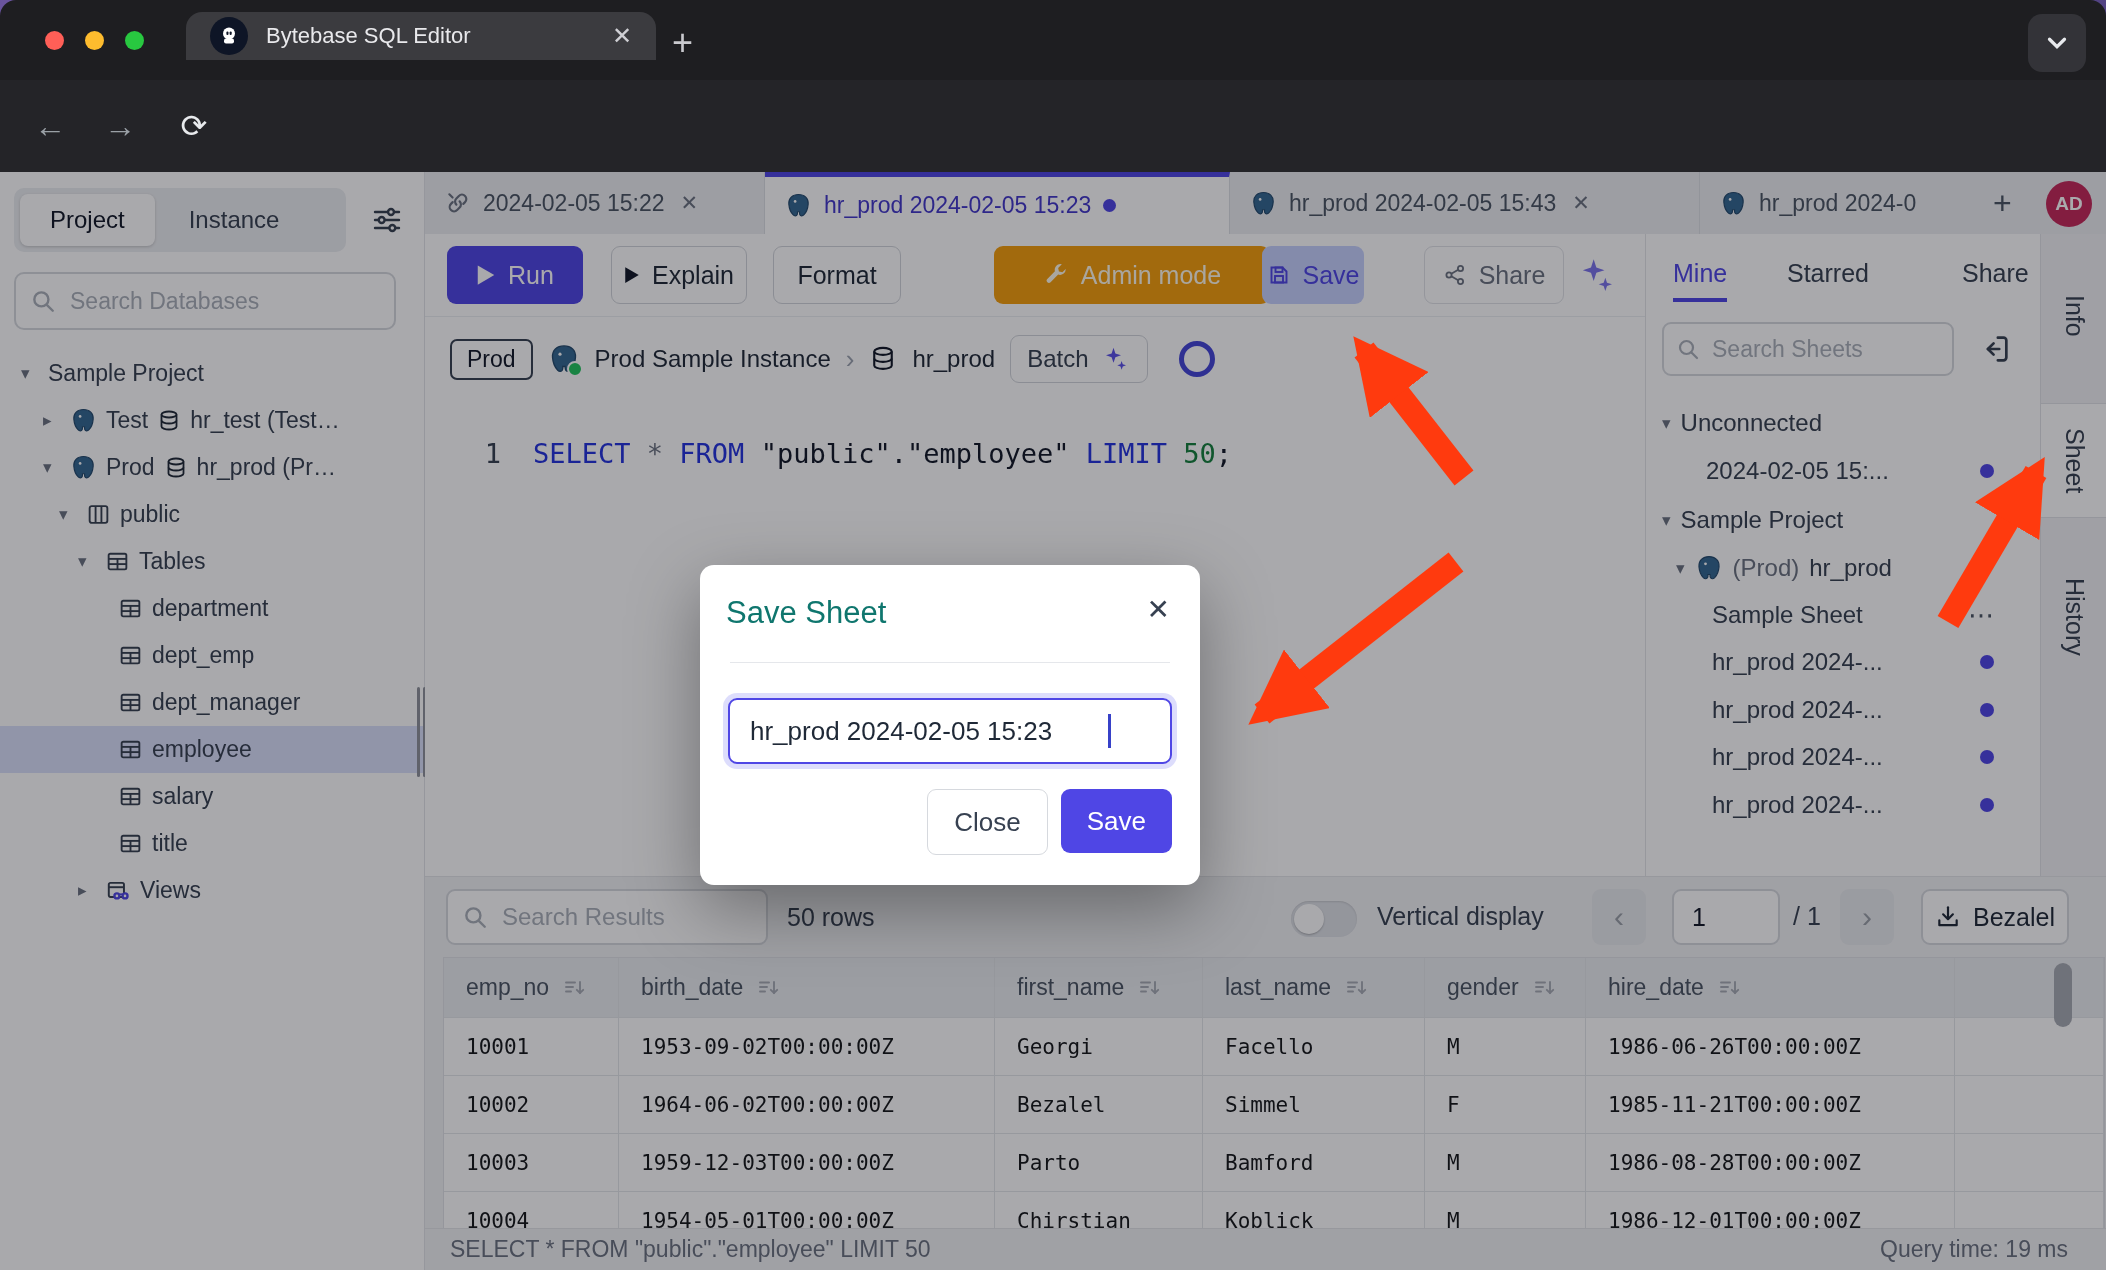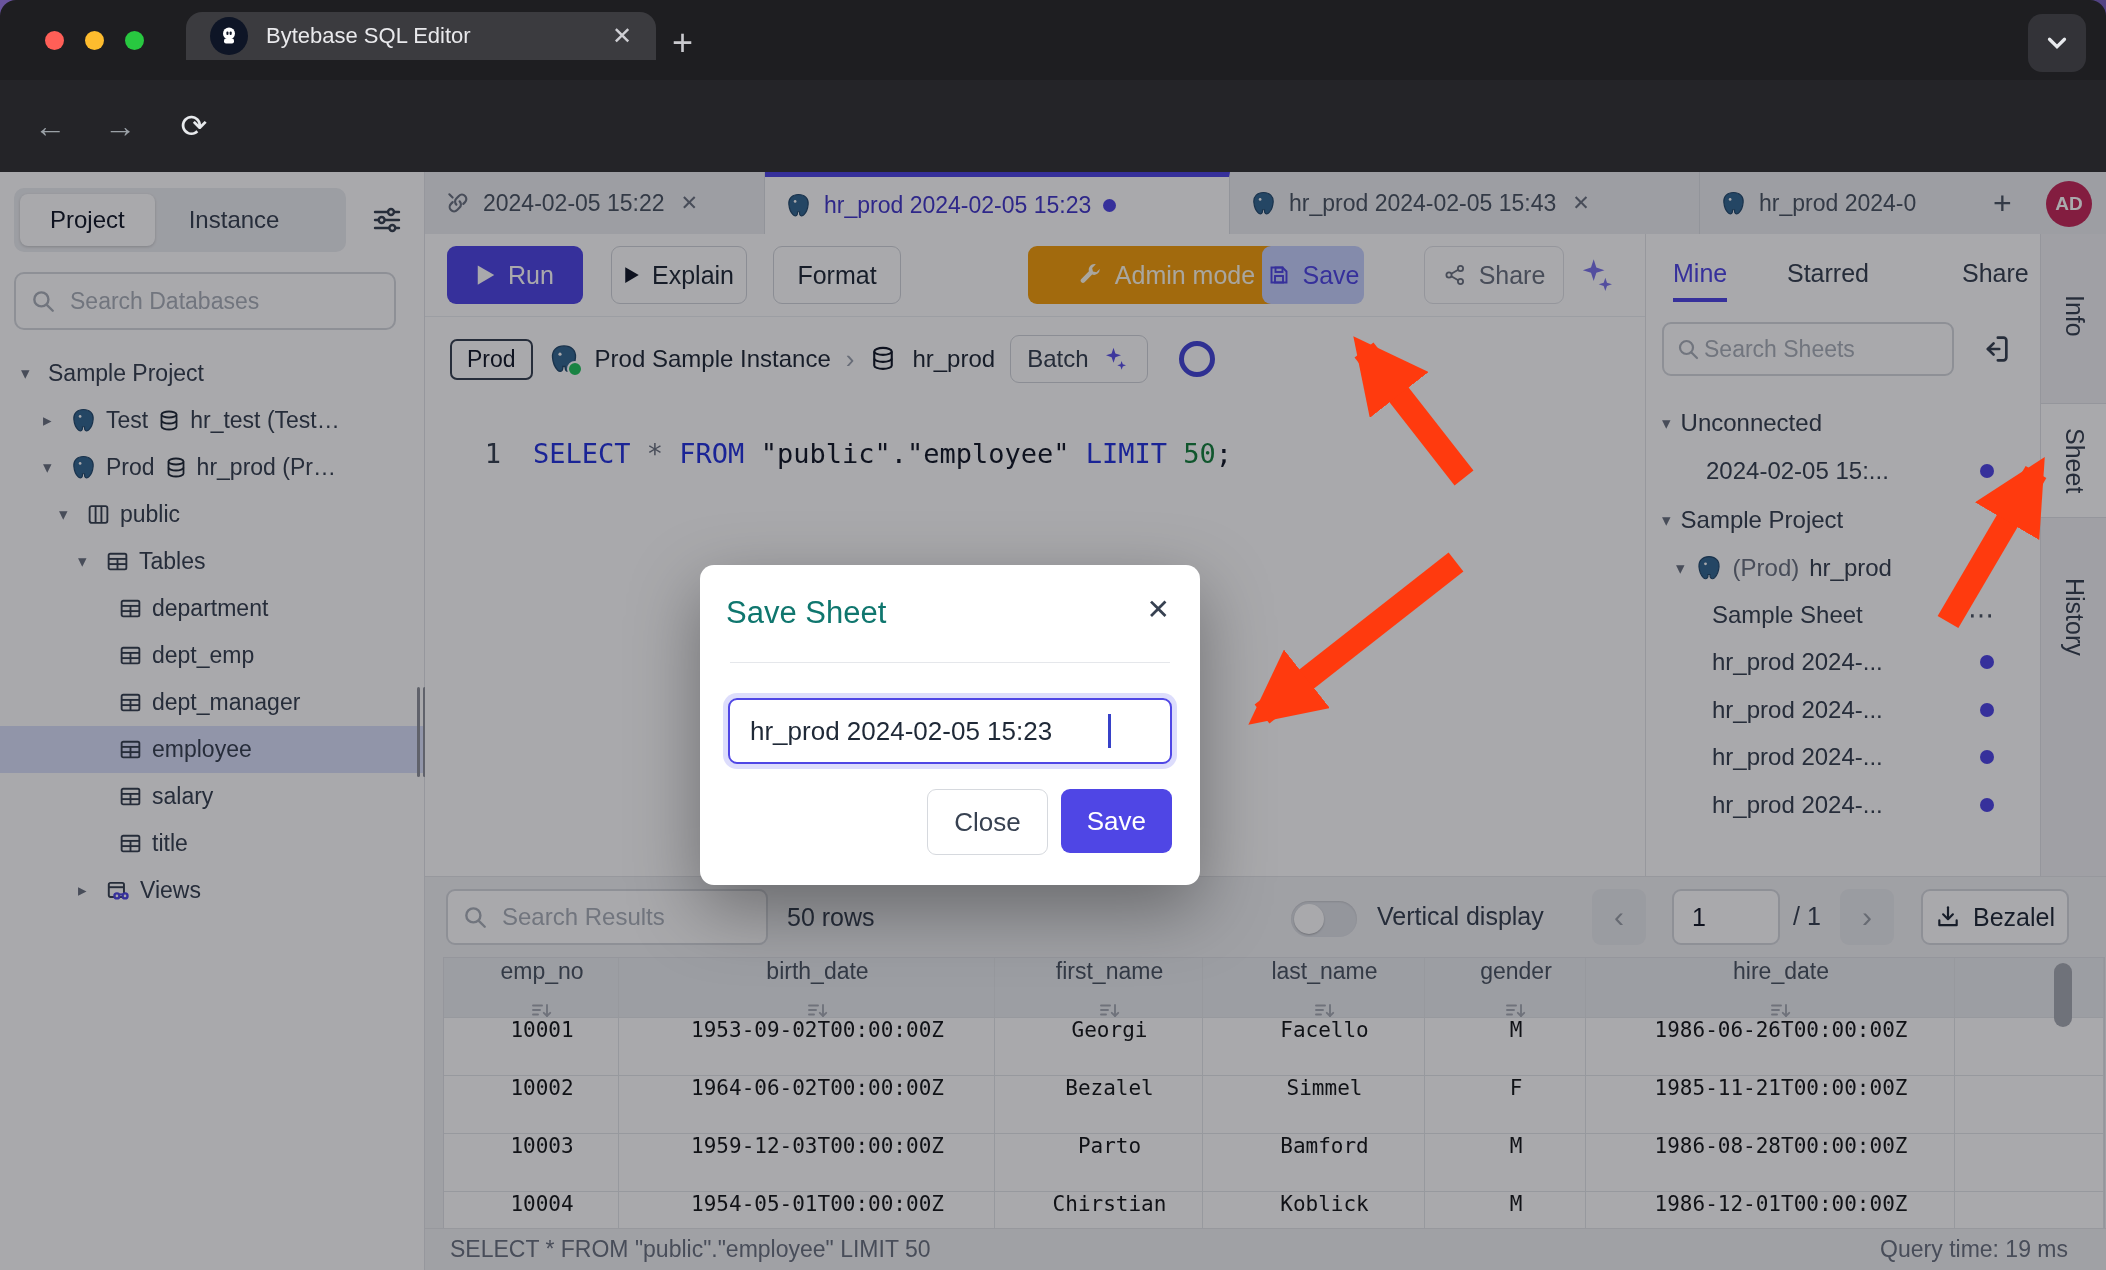--- a/index.html
+++ b/index.html
@@ -62,21 +62,21 @@
   .avatar{position:absolute;right:14px;top:9px;width:46px;height:46px;border-radius:50%;background:#c5295a;color:#fff;font-size:19px;font-weight:bold;display:flex;align-items:center;justify-content:center;}
 
   
   .bandA{position:absolute;top:62px;left:425px;right:0;height:642px;}
   .editorcol{position:absolute;left:0;top:0;width:1220px;height:642px;background:#fff;}
   .toolbar{position:absolute;top:0;left:0;right:0;height:82px;border-bottom:1px solid #eceef1;}
   .btn{position:absolute;top:12px;height:58px;border-radius:9px;display:flex;align-items:center;justify-content:center;gap:12px;font-size:25px;box-sizing:border-box;}
   .btn.run{left:22px;width:136px;background:#4f46e5;color:#fff;}
   .btn.explain{left:186px;width:136px;background:#fff;border:1.5px solid #d2d5da;color:#1f2937;}
   .btn.format{left:348px;width:128px;background:#fff;border:1.5px solid #d2d5da;color:#1f2937;}
-  .btn.admin{left:603px;width:276px;background:#f59e0b;color:#fffbeb;}
+  .btn.admin{left:569px;width:276px;background:#f59e0b;color:#fffbeb;}
   .btn.save{left:837px;width:102px;background:#c7d2fe;color:#4f46e5;}
   .btn.share{left:999px;width:140px;background:#fff;border:1.5px solid #e0e2e7;color:#6b7280;}
   .ai-spark{position:absolute;left:1152px;top:22px;}
   .crumbs{position:absolute;top:82px;left:0;right:0;height:86px;display:flex;align-items:center;padding-left:25px;gap:15px;font-size:24px;color:#1f2937;}
   .envchip{border:2px solid #374151;border-radius:7px;padding:5px 15px;font-size:23px;color:#111827;}
   .crumb-sep{color:#9ca3af;font-size:26px;}
   .batchbtn{border:1.5px solid #d2d5da;border-radius:9px;padding:8px 16px;display:flex;align-items:center;gap:12px;font-size:24px;color:#374151;background:#fff;}
   .airing{width:36px;height:36px;border-radius:50%;border:5px solid #4446d8;box-sizing:border-box;margin-left:16px;}
   .pgwrap{position:relative;}
   .statusdot{position:absolute;right:-3px;bottom:-2px;width:12px;height:12px;border-radius:50%;background:#22c55e;border:2px solid #fff;}
@@ -84,21 +84,21 @@
   .sqlline{position:absolute;top:36px;left:0;right:0;font-size:27px;display:flex;}
   .lineno{width:76px;text-align:right;color:#374151;}
   .code{margin-left:32px;white-space:pre;}
   .kw{color:#2433dd;} .op{color:#6b7280;} .str{color:#111827;} .num{color:#15803d;}
 
   
   .sheetpanel{position:absolute;left:1220px;top:0;width:395px;height:642px;background:#fff;border-left:1px solid #e4e5e9;box-sizing:border-box;}
   .sp-tabs{position:absolute;top:18px;left:0;right:0;height:50px;font-size:25px;margin-top:7px;}
   .sp-tab{position:absolute;color:#374151;}
   .sp-tab.on{color:#4f46e5;border-bottom:4px solid #4f46e5;padding-bottom:10px;}
-  .sp-search{position:absolute;top:88px;left:16px;width:292px;height:54px;border:2px solid #d6d9de;border-radius:9px;display:flex;align-items:center;gap:2px;padding:0 12px;box-sizing:border-box;}
+  .sp-search{position:absolute;top:88px;left:16px;width:292px;height:54px;border:2px solid #d6d9de;border-radius:9px;display:flex;align-items:center;gap:10px;padding:0 12px;box-sizing:border-box;}
   .sp-search input{border:none;outline:none;font-size:23px;width:100%;color:#374151;background:transparent;font-family:"Liberation Sans",sans-serif;}
   .sp-search input::placeholder{color:#aab0b9;}
   .sp-dock{position:absolute;top:98px;left:332px;}
   .sp-row{position:absolute;left:0;right:0;height:48px;display:flex;align-items:center;font-size:24px;color:#374151;gap:10px;}
   .sp-dot{width:14px;height:14px;border-radius:50%;background:#4f46e5;position:absolute;right:46px;}
   .sp-kebab{position:absolute;right:44px;color:#4b5563;font-size:26px;letter-spacing:2px;}
   .muted{color:#6b7280;}
 
   
   .rail{position:absolute;left:1615px;top:0;width:66px;height:642px;background:#f1f2f5;border-left:1px solid #e1e2e6;box-sizing:border-box;}
@@ -114,21 +114,21 @@
   .rowcount{position:absolute;top:26px;left:362px;font-size:25px;color:#374151;}
   .toggle{position:absolute;top:24px;left:866px;width:66px;height:36px;border-radius:18px;background:#dfe2e7;box-shadow:inset 0 1px 2px rgba(0,0,0,.12);}
   .knob{position:absolute;top:3px;left:3px;width:30px;height:30px;border-radius:50%;background:#fff;box-shadow:0 1px 2px rgba(0,0,0,.25);}
   .toglabel{position:absolute;top:25px;left:952px;font-size:25px;color:#374151;}
   .pagebtn{position:absolute;top:12px;width:54px;height:56px;border-radius:9px;background:#e9ebee;color:#9aa0a8;display:flex;align-items:center;justify-content:center;font-size:30px;}
   .pageinput{position:absolute;top:12px;left:1247px;width:108px;height:56px;border:2px solid #d6d9de;border-radius:9px;background:#fff;box-sizing:border-box;text-align:left;padding-left:18px;font-size:25px;color:#111827;font-family:"Liberation Sans",sans-serif;outline:none;}
   .pagetotal{position:absolute;top:25px;left:1368px;font-size:25px;color:#374151;}
   .exportbtn{position:absolute;top:12px;left:1496px;width:148px;height:56px;border:2px solid #d6d9de;border-radius:9px;background:#fff;display:flex;align-items:center;justify-content:center;gap:12px;font-size:25px;color:#1f2937;box-sizing:border-box;}
   .rtable{position:absolute;top:80px;left:18px;width:1660px;border:1px solid #e0e2e6;border-bottom:none;background:#fff;}
   .rrow{display:grid;grid-template-columns:175px 376px 208px 222px 161px 369px 1fr;}
-  .rrow>div{border-right:1px solid #e4e6ea;border-bottom:1px solid #e4e6ea;padding-left:22px;display:flex;align-items:center;gap:14px;box-sizing:border-box;overflow:hidden;white-space:nowrap;flex-direction:column;}
+  .rrow>div{border-right:1px solid #e4e6ea;border-bottom:1px solid #e4e6ea;padding-left:22px;display:flex;align-items:center;gap:14px;box-sizing:border-box;overflow:hidden;white-space:nowrap;}
   .rhead>div{height:60px;background:#eceef1;color:#4b5563;font-size:23px;}
   .rbody>div{height:58px;font-size:21px;color:#15171a;}
   .vscroll{position:absolute;right:34px;top:86px;width:18px;height:64px;border-radius:9px;background:#a7abb3;}
 
   
   .bandC{position:absolute;top:1056px;left:425px;right:0;height:42px;background:#f2f3f5;border-top:1px solid #e4e5e9;display:flex;align-items:center;box-sizing:border-box;}
   .status-l{margin-left:25px;font-size:23px;color:#6b7280;flex:1;}
   .status-r{margin-right:38px;font-size:23px;color:#6b7280;}
 
   

